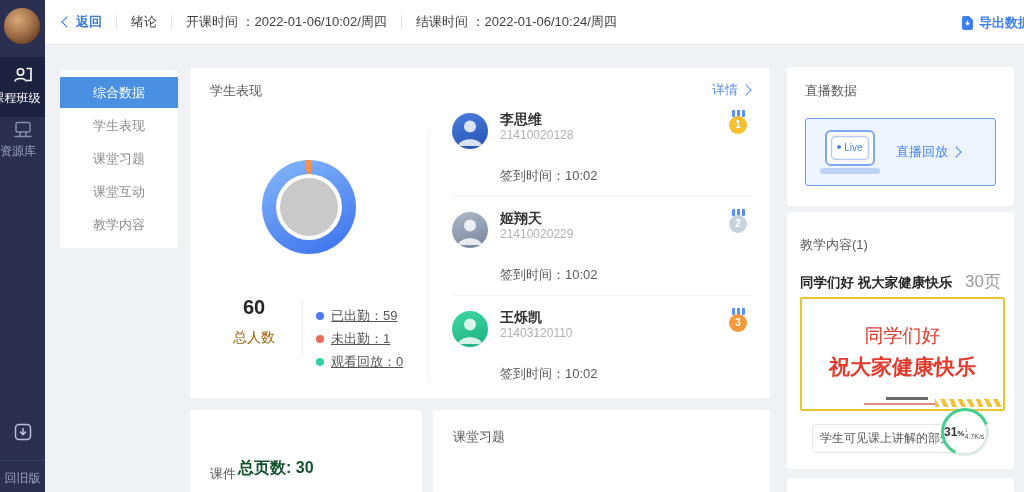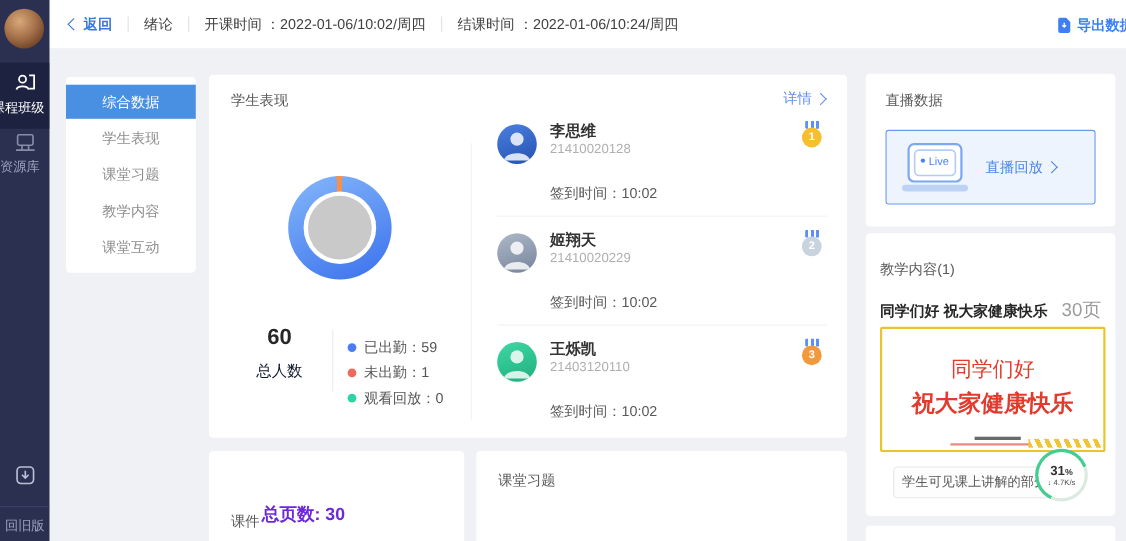--- a/index.html
+++ b/index.html
@@ -46,24 +46,24 @@
   .detail-link{position:absolute;right:20px;top:13px;font-size:13px;color:#5e8ff0;cursor:pointer;
     display:flex;align-items:center;gap:4px;}
   .donut{position:absolute;left:72px;top:92px;width:94px;height:94px;border-radius:50%;
     background:linear-gradient(155deg,#7fb2f9 8%,#4076ee 92%);}
   .donut-sliver{position:absolute;inset:0;border-radius:50%;
     background:conic-gradient(from -4deg,#f6914b 0 7deg,transparent 7deg 360deg);}
   .donut-white{position:absolute;inset:14px;border-radius:50%;background:#fff;}
   .donut-hole{position:absolute;inset:18px;border-radius:50%;background:#c9c9ca;}
   .total-block{position:absolute;left:18px;top:228px;width:92px;text-align:center;}
   .total-value{font-size:20px;font-weight:bold;color:#262626;}
-  .total-label{margin-top:10px;font-size:14px;color:#0f172a;}
+  .total-label{margin-top:10px;font-size:14px;color:#a16207;}
   .stat-div{position:absolute;left:112px;top:232px;width:1px;height:56px;background:#ececec;}
   .legend{position:absolute;left:126px;top:236px;font-size:13px;color:#555;}
-  .legend-row{display:flex;align-items:center;gap:7px;height:23px;}
+  .legend-row{display:flex;align-items:center;gap:7px;height:23px;text-decoration:underline;}
   .dot{width:8px;height:8px;border-radius:50%;}
   .v-sep{position:absolute;left:238px;top:62px;width:1px;height:252px;background:#f2f2f2;}
 
   .stu-list{position:absolute;left:262px;top:30px;width:300px;}
   .stu-row{position:relative;padding:13px 0 11px 0;min-height:62px;box-sizing:content-box;}
   .stu-row.sep{border-bottom:1px solid #f2f2f2;}
   .stu-avatar{position:absolute;left:0;top:15px;width:36px;height:36px;border-radius:50%;overflow:hidden;}
   .av-1{background:linear-gradient(160deg,#4a7fe0,#2552b0);}
   .av-2{background:linear-gradient(160deg,#aeb9c9,#76839a);}
   .av-3{background:linear-gradient(160deg,#3fd8a5,#1fae7f);}
@@ -76,21 +76,21 @@
     background:repeating-linear-gradient(90deg,#5b8ff9 0 2.6px,rgba(0,0,0,0) 2.6px 5px);}
   .coin{width:18px;height:18px;margin:-1px auto 0;border-radius:50%;color:#fff;font-size:10px;
     line-height:18px;font-weight:bold;}
   .coin-gold{background:#f6bf2f;}
   .coin-silver{background:#c9d3de;}
   .coin-bronze{background:#f29a3b;}
 
   
   .cw{left:190px;top:410px;width:232px;height:95px;}
   .ex{left:433px;top:410px;width:337px;height:95px;}
-  .cw-total{position:absolute;left:48px;top:48px;font-size:16px;font-weight:bold;color:#6d28d9;}
+  .cw-total{position:absolute;left:48px;top:48px;font-size:16px;font-weight:bold;color:#14532d;}
 
   
   .live{left:787px;top:67px;width:227px;height:139px;}
   .live-box{position:absolute;left:18px;top:51px;width:191px;height:68px;box-sizing:border-box;
     border:1px solid #6b9bf0;border-radius:3px;background:#edf4fd;display:flex;align-items:center;
     cursor:pointer;}
   .laptop{margin-left:8px;position:relative;width:70px;height:52px;}
   .live-text{position:absolute;left:14px;top:16px;width:44px;text-align:center;
     font-size:10px;color:#4a86e8;}
   .live-dot{display:inline-block;width:4px;height:4px;border-radius:50%;background:#4a86e8;
@@ -110,21 +110,21 @@
   .slide-bar{position:absolute;left:84px;bottom:9px;width:42px;height:3px;background:#6a6a6a;}
   .slide-red{position:absolute;left:62px;bottom:4px;width:84px;height:2px;background:#d8584a;opacity:.7;}
   .slide-stripes{position:absolute;right:2px;bottom:2px;width:66px;height:8px;
     background:repeating-linear-gradient(65deg,#f0c433 0 4px,#fff 4px 8px);}
   .vis-btn{position:absolute;left:25px;top:212px;width:146px;height:27px;line-height:27px;
     text-align:center;font-size:12px;color:#595959;background:#fdfdfd;border:1px solid #e6e6e6;
     border-radius:4px;cursor:pointer;}
   .net-widget{position:absolute;left:154px;top:196px;width:48px;height:48px;border-radius:50%;
     background:conic-gradient(from 205deg,#43cd8e 0 225deg,#dcebe1 225deg 360deg);z-index:3;}
   .net-inner{position:absolute;inset:3px;border-radius:50%;background:#fff;display:flex;
-    flex-direction:column;align-items:center;justify-content:center;}
+    flex-direction:row;align-items:center;justify-content:center;}
   .net-pct{font-size:12px;font-weight:bold;color:#333;}
   .net-pct .pc{font-size:8px;}
   .net-speed{font-size:7px;color:#4a4a4a;margin-top:1px;}
 
   .stub{left:787px;top:478px;width:227px;height:30px;}
 </style>
 </head>
 <body>
 
 <div class="app">
@@ -189,22 +189,22 @@
         </svg>
       </span>
       <span>导出数据</span>
     </span>
   </header>
 
   <nav class="card menu">
     <div class="menu-item active">综合数据</div>
     <div class="menu-item">学生表现</div>
     <div class="menu-item">课堂习题</div>
+    <div class="menu-item">课堂互动</div>
     <div class="menu-item">教学内容</div>
-    <div class="menu-item">课堂互动</div>
   </nav>
 
   <section class="card perf">
     <div class="card-title">学生表现</div>
     <div class="detail-link">
       <span>详情</span>
       <i class="chev chev-right"></i>
     </div>
 
     <div class="donut">

